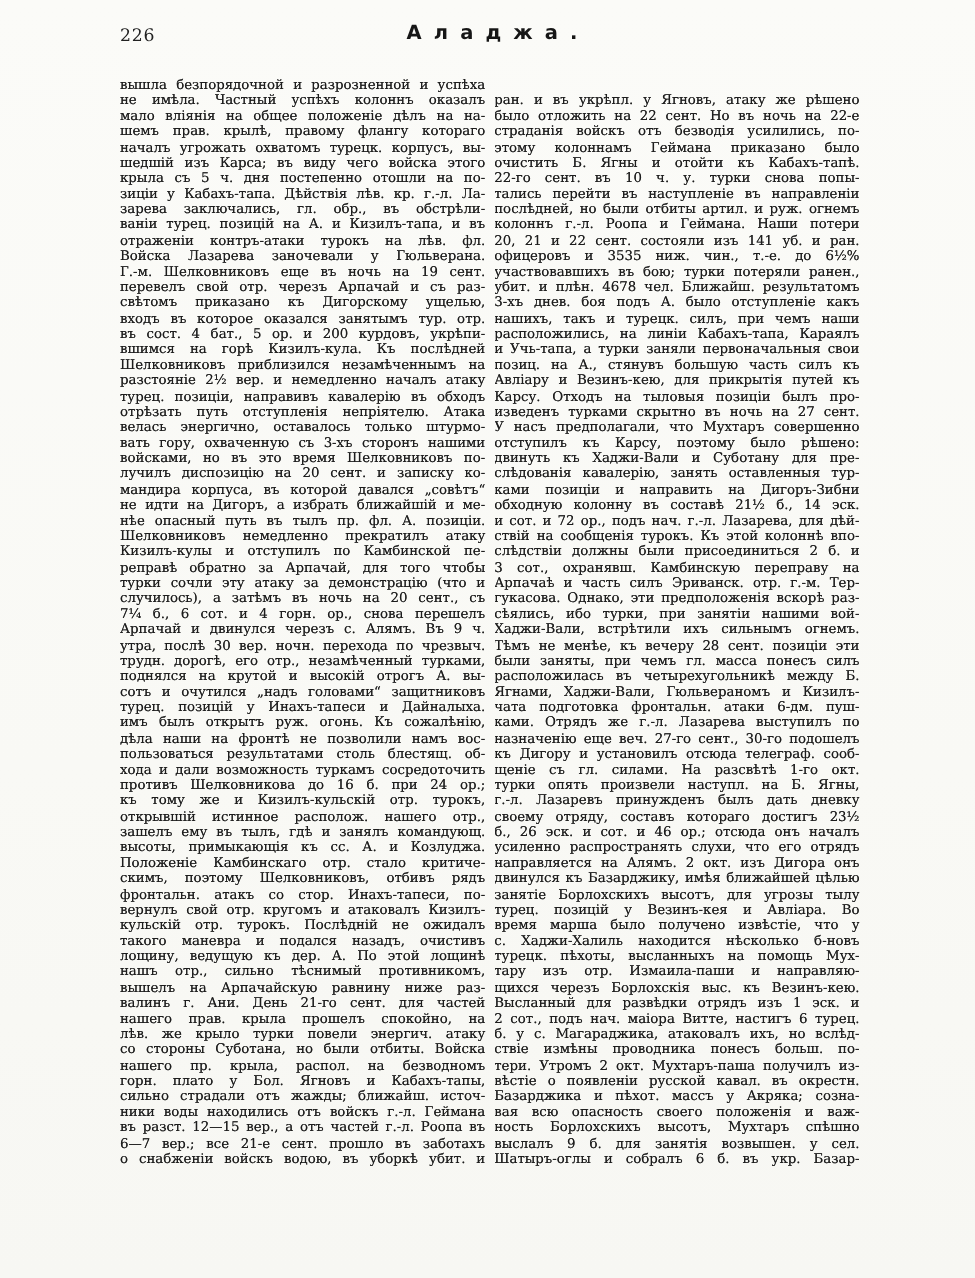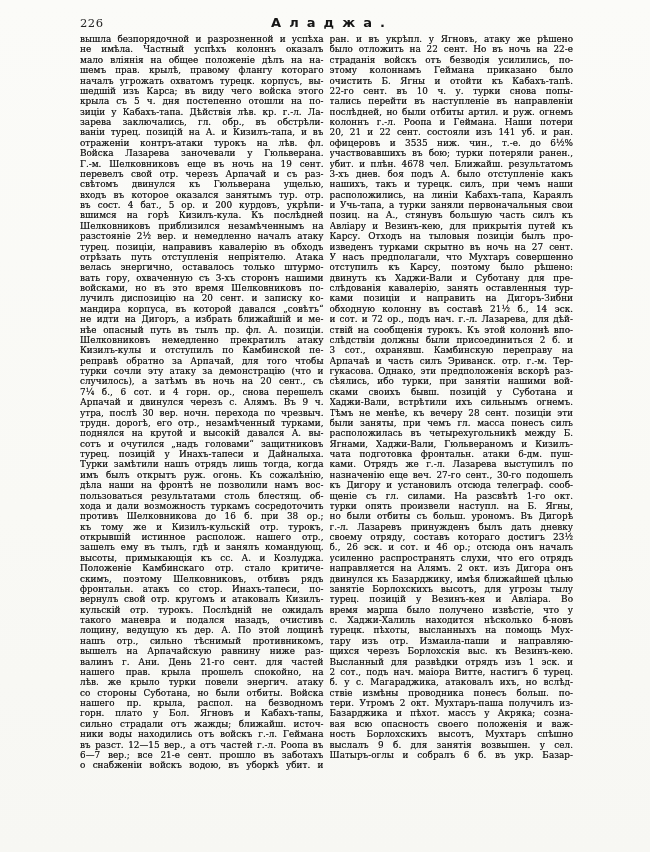--- a/index.html
+++ b/index.html
@@ -40,25 +40,26 @@
     text-align: center;
     font-family: "DejaVu Sans", "Liberation Sans", sans-serif;
     font-weight: bold;
     font-size: 13px;
     letter-spacing: 0.62em;
     text-indent: 0.62em; 
     color: #161616;
   }
   .columns {
     position: absolute;
-    top: 34px;
+    top: 52px;
     left: 80px;
     width: 496px;
     display: flex;
     gap: 6px;
+    align-items: flex-end;
   }
   .col {
     width: 243.5px;
   }
   .line {
     height: 10.39px;
     line-height: 10.39px;
     font-size: 8.9px;
     text-align: justify;
     overflow: hidden;
@@ -93,21 +94,21 @@
         <div class="line">началъ угрожать охватомъ турецк. корпусъ, вы-</div>
         <div class="line">шедшій изъ Карса; въ виду чего войска этого</div>
         <div class="line">крыла съ 5 ч. дня постепенно отошли на по-</div>
         <div class="line">зиціи у Кабахъ-тапа. Дѣйствія лѣв. кр. г.-л. Ла-</div>
         <div class="line">зарева заключались, гл. обр., въ обстрѣли-</div>
         <div class="line">ваніи турец. позицій на А. и Кизилъ-тапа, и въ</div>
         <div class="line">отраженіи контръ-атаки турокъ на лѣв. фл.</div>
         <div class="line">Войска Лазарева заночевали у Гюльверана.</div>
         <div class="line">Г.-м. Шелковниковъ еще въ ночь на 19 сент.</div>
         <div class="line">перевелъ свой отр. черезъ Арпачай и съ раз-</div>
-        <div class="line">свѣтомъ двинулся къ Гюльверана ущелью,</div>
+        <div class="line">свѣтомъ приказано къ Дигорскому ущелью,</div>
         <div class="line">входъ въ которое оказался занятымъ тур. отр.</div>
         <div class="line">въ сост. 4 бат., 5 ор. и 200 курдовъ, укрѣпи-</div>
         <div class="line">вшимся на горѣ Кизилъ-кула. Къ послѣдней</div>
         <div class="line">Шелковниковъ приблизился незамѣченнымъ на</div>
         <div class="line">разстояніе 2½ вер. и немедленно началъ атаку</div>
         <div class="line">турец. позиціи, направивъ кавалерію въ обходъ</div>
         <div class="line">отрѣзать путь отступленія непріятелю. Атака</div>
         <div class="line">велась энергично, оставалось только штурмо-</div>
         <div class="line">вать гору, охваченную съ 3-хъ сторонъ нашими</div>
         <div class="line">войсками, но въ это время Шелковниковъ по-</div>
@@ -117,29 +118,28 @@
         <div class="line">нѣе опасный путь въ тылъ пр. фл. А. позиціи.</div>
         <div class="line">Шелковниковъ немедленно прекратилъ атаку</div>
         <div class="line">Кизилъ-кулы и отступилъ по Камбинской пе-</div>
         <div class="line">реправѣ обратно за Арпачай, для того чтобы</div>
         <div class="line">турки сочли эту атаку за демонстрацію (что и</div>
         <div class="line">случилось), а затѣмъ въ ночь на 20 сент., съ</div>
         <div class="line">7¼ б., 6 сот. и 4 горн. ор., снова перешелъ</div>
         <div class="line">Арпачай и двинулся черезъ с. Алямъ. Въ 9 ч.</div>
         <div class="line">утра, послѣ 30 вер. ночн. перехода по чрезвыч.</div>
         <div class="line">трудн. дорогѣ, его отр., незамѣченный турками,</div>
-        <div class="line">поднялся на крутой и высокій давался А. вы-</div>
+        <div class="line">поднялся на крутой и высокій отрогъ А. вы-</div>
         <div class="line">сотъ и очутился „надъ головами“ защитниковъ</div>
         <div class="line">турец. позицій у Инахъ-тапеси и Дайналыха.</div>
-        <div class="line">Турки замѣтили нашъ отрядъ лишь тогда, когда</div>
         <div class="line">имъ былъ открытъ руж. огонь. Къ сожалѣнію,</div>
         <div class="line">дѣла наши на фронтѣ не позволили намъ вос-</div>
         <div class="line">пользоваться результатами столь блестящ. об-</div>
         <div class="line">хода и дали возможность туркамъ сосредоточить</div>
-        <div class="line">противъ Шелковникова до 16 б. при 38 ор.;</div>
+        <div class="line">противъ Шелковникова до 16 б. при 24 ор.;</div>
         <div class="line">къ тому же и Кизилъ-кульскій отр. турокъ,</div>
         <div class="line">открывшій истинное располож. нашего отр.,</div>
         <div class="line">зашелъ ему въ тылъ, гдѣ и занялъ командующ.</div>
         <div class="line">высоты, примыкающія къ сс. А. и Козлуджа.</div>
         <div class="line">Положеніе Камбинскаго отр. стало критиче-</div>
         <div class="line">скимъ, поэтому Шелковниковъ, отбивъ рядъ</div>
         <div class="line">фронтальн. атакъ со стор. Инахъ-тапеси, по-</div>
         <div class="line">вернулъ свой отр. кругомъ и атаковалъ Кизилъ-</div>
         <div class="line">кульскій отр. турокъ. Послѣдній не ожидалъ</div>
         <div class="line">такого маневра и подался назадъ, очистивъ</div>
@@ -186,51 +186,50 @@
         <div class="line">слѣдованія кавалерію, занять оставленныя тур-</div>
         <div class="line">ками позиціи и направить на Дигоръ-Зибни</div>
         <div class="line">обходную колонну въ составѣ 21½ б., 14 эск.</div>
         <div class="line">и сот. и 72 ор., подъ нач. г.-л. Лазарева, для дѣй-</div>
         <div class="line">ствій на сообщенія турокъ. Къ этой колоннѣ впо-</div>
         <div class="line">слѣдствіи должны были присоединиться 2 б. и</div>
         <div class="line">3 сот., охранявш. Камбинскую переправу на</div>
         <div class="line">Арпачаѣ и часть силъ Эриванск. отр. г.-м. Тер-</div>
         <div class="line">гукасова. Однако, эти предположенія вскорѣ раз-</div>
         <div class="line">сѣялись, ибо турки, при занятіи нашими вой-</div>
-        <div class="line">сками своихъ бывш. позицій у Суботана и</div>
         <div class="line">Хаджи-Вали, встрѣтили ихъ сильнымъ огнемъ.</div>
         <div class="line">Тѣмъ не менѣе, къ вечеру 28 сент. позиціи эти</div>
         <div class="line">были заняты, при чемъ гл. масса понесъ силъ</div>
         <div class="line">расположилась въ четырехугольникѣ между Б.</div>
         <div class="line">Ягнами, Хаджи-Вали, Гюльвераномъ и Кизилъ-</div>
         <div class="line">чата подготовка фронтальн. атаки 6-дм. пуш-</div>
         <div class="line">ками. Отрядъ же г.-л. Лазарева выступилъ по</div>
         <div class="line">назначенію еще веч. 27-го сент., 30-го подошелъ</div>
         <div class="line">къ Дигору и установилъ отсюда телеграф. сооб-</div>
         <div class="line">щеніе съ гл. силами. На разсвѣтѣ 1-го окт.</div>
         <div class="line">турки опять произвели наступл. на Б. Ягны,</div>
-        <div class="line">но были отбиты съ больш. урономъ. Въ Дигорѣ</div>
         <div class="line">г.-л. Лазаревъ принужденъ былъ дать дневку</div>
         <div class="line">своему отряду, составъ котораго достигъ 23½</div>
         <div class="line">б., 26 эск. и сот. и 46 ор.; отсюда онъ началъ</div>
         <div class="line">усиленно распространять слухи, что его отрядъ</div>
         <div class="line">направляется на Алямъ. 2 окт. изъ Дигора онъ</div>
         <div class="line">двинулся къ Базарджику, имѣя ближайшей цѣлью</div>
         <div class="line">занятіе Борлохскихъ высотъ, для угрозы тылу</div>
         <div class="line">турец. позицій у Везинъ-кея и Авліара. Во</div>
         <div class="line">время марша было получено извѣстіе, что у</div>
         <div class="line">с. Хаджи-Халиль находится нѣсколько б-новъ</div>
         <div class="line">турецк. пѣхоты, высланныхъ на помощь Мух-</div>
         <div class="line">тару изъ отр. Измаила-паши и направляю-</div>
         <div class="line">щихся черезъ Борлохскія выс. къ Везинъ-кею.</div>
         <div class="line">Высланный для развѣдки отрядъ изъ 1 эск. и</div>
         <div class="line">2 сот., подъ нач. маіора Витте, настигъ 6 турец.</div>
         <div class="line">б. у с. Магараджика, атаковалъ ихъ, но вслѣд-</div>
         <div class="line">ствіе измѣны проводника понесъ больш. по-</div>
         <div class="line">тери. Утромъ 2 окт. Мухтаръ-паша получилъ из-</div>
+        <div class="line">вѣстіе о появленіи русской кавал. въ окрестн.</div>
         <div class="line">Базарджика и пѣхот. массъ у Акряка; созна-</div>
         <div class="line">вая всю опасность своего положенія и важ-</div>
         <div class="line">ность Борлохскихъ высотъ, Мухтаръ спѣшно</div>
         <div class="line">выслалъ 9 б. для занятія возвышен. у сел.</div>
         <div class="line">Шатыръ-оглы и собралъ 6 б. въ укр. Базар-</div>
       </div>
   </div>
 </div>
 
 </body></html>

